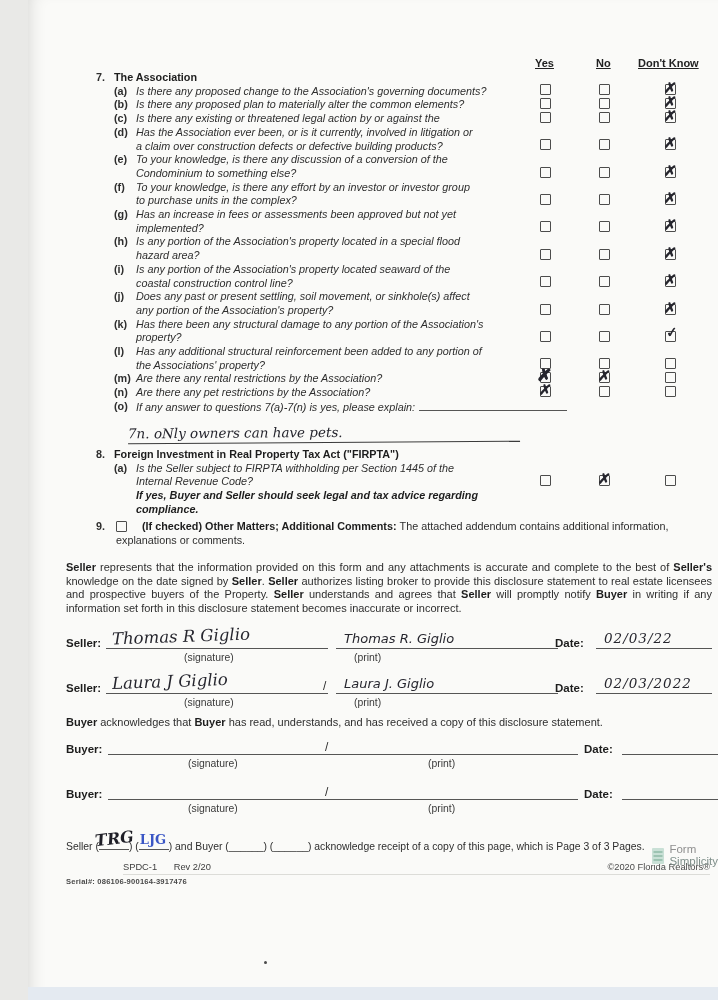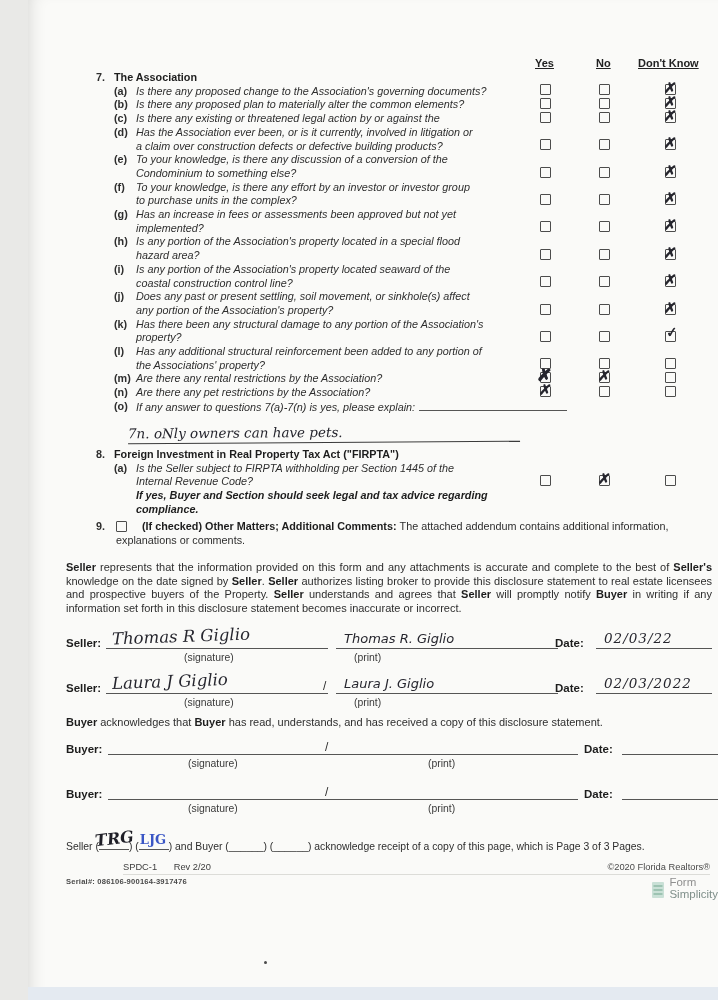--- a/index.html
+++ b/index.html
@@ -79,21 +79,21 @@
   
   .foot-ack{position:absolute;left:38px;top:838px;width:660px;font-size:10.4px;color:#2e2e2e;}
   .init-slot{display:inline-block;position:relative;width:30px;border-bottom:1px solid #555;height:11px;vertical-align:baseline;}
   .hw-init1{position:absolute;left:-4px;top:-9px;font-size:16px;font-weight:bold;transform:rotate(-7deg);color:#1e1e26;font-family:"DejaVu Serif",serif;font-style:italic;white-space:nowrap;}
   .hw-init2{position:absolute;left:1px;top:-6px;font-size:13px;font-weight:bold;color:var(--ink-blue,#3a56c5);font-family:"DejaVu Serif",serif;white-space:nowrap;}
   .meta-row{position:absolute;left:95px;right:36px;top:862px;font-size:9.3px;color:#3c3c3c;}
   .meta-rev{margin-left:14px;}
   .meta-copy{position:absolute;right:0;top:0;color:#4a4a4a;}
   .hairline{position:absolute;left:95px;right:36px;top:874px;border-top:1px solid #dcdcd8;}
   .serial{position:absolute;left:38px;top:877px;font-size:7.6px;font-weight:bold;color:#4a4a4a;letter-spacing:.2px;}
-  .logo{position:absolute;right:28px;top:877px;display:flex;align-items:center;}
+  .logo{position:absolute;right:28px;top:844px;display:flex;align-items:flex-start;}
   .logo-icon{margin-top:3px;margin-right:3px;}
   .logo-text{font-size:11.5px;line-height:11.5px;color:#8f8f8f;}
   .logo-text .l2{color:#7f8f8a;}
 </style>
 </head>
 <body>
 
 <div class="page" style="--ink-blue: #3a56c5; --pen-black: #26262e; --logo-teal: #9dc3b2; --paper: #fafaf8;">
 
   <span class="col-head h-yes">Yes</span>
@@ -400,21 +400,21 @@
             <span class="cb">
               <span class="mark mark-x">✗</span>
             </span>
           </span>
           <span class="cb-wrap cb-dk">
             <span class="cb"></span>
           </span>
         </div>
       </div>
     <div class="note-lines">
-      <div class="q-line">If yes, Buyer and Section should seek legal and tax advice regarding</div>
+      <div class="q-line">If yes, Buyer and Seller should seek legal and tax advice regarding</div>
       <div class="q-line">compliance.</div>
     </div>
   </div>
 
   <div class="sec9">
     <span class="sec-num">9.</span>
     <span class="cb-wrap cb9">
         <span class="cb"></span>
       </span>
     <div class="sec9-text"><span class="b">(If checked) Other Matters; Additional Comments: </span><span>The attached addendum contains additional information, explanations or comments.</span></div>

